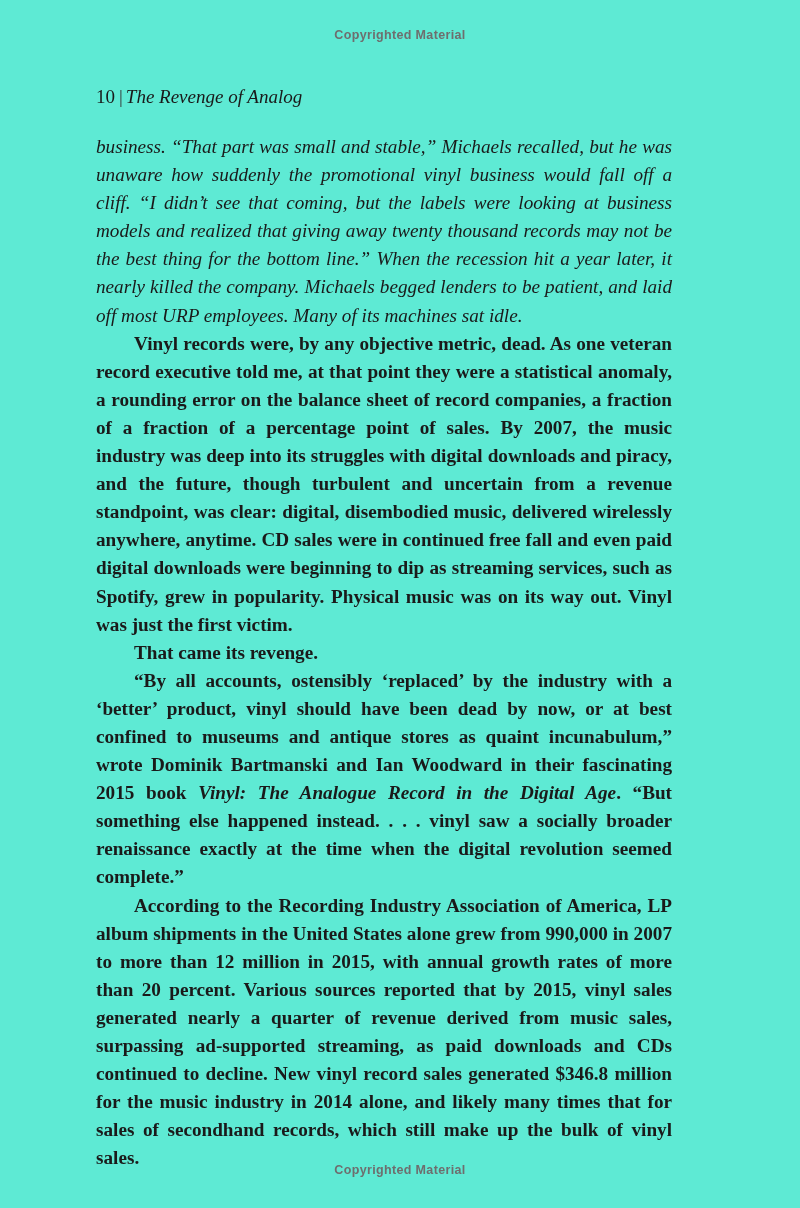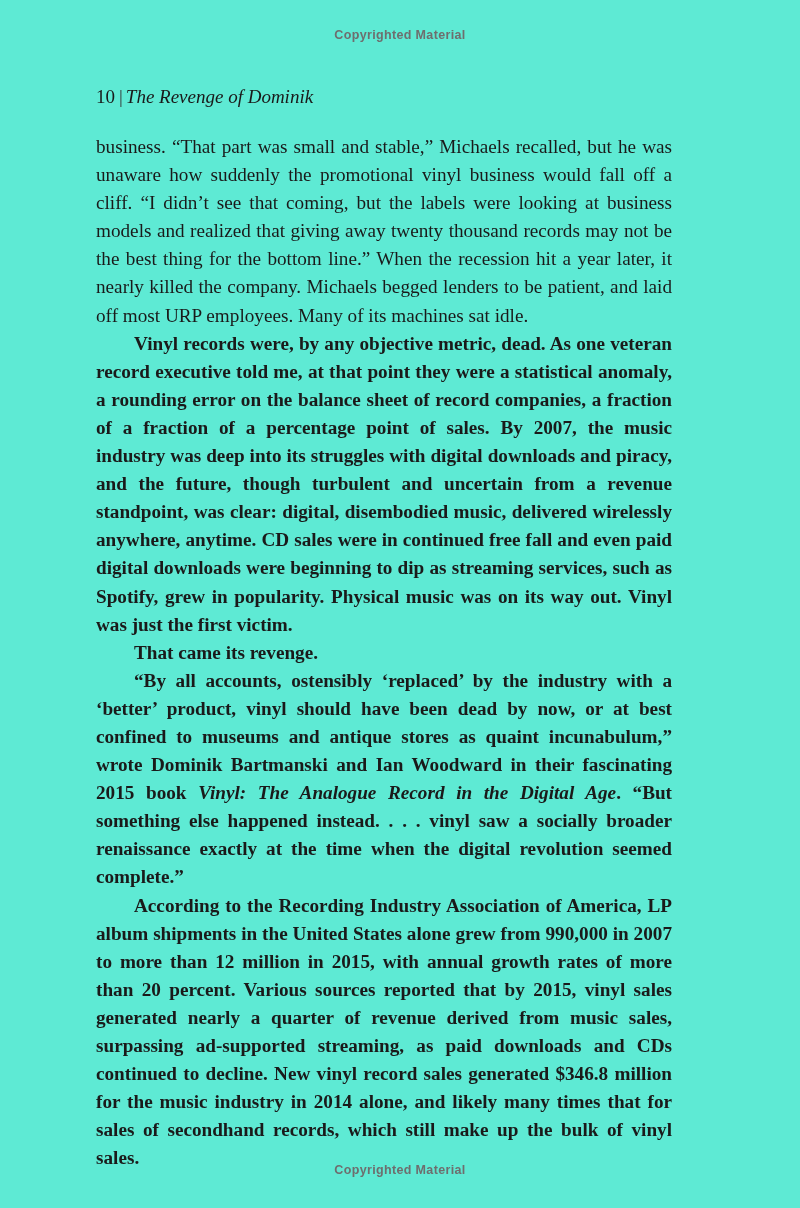--- a/index.html
+++ b/index.html
@@ -66,33 +66,33 @@
     font-size: 19.2px;
     line-height: 28.1px;
     color: #1a1a1a;
     text-align: justify;
     text-justify: inter-word;
     hyphens: none;
     -webkit-hyphens: none;
   }
 
   .text-block p.indent { text-indent: 38px; font-weight: bold; }
-  .text-block p.flush  { text-indent: 0; }
+  .text-block p.flush  { text-indent: 0; font-style: italic; }
 
   .text-block em { font-style: italic; }
 </style>
 </head>
 <body>
 
 <div class="page">
 
   <div class="copyright-mark top">Copyrighted Material</div>
 
   <div class="running-head">
-    <span class="folio">10</span><span class="rule">|</span><span class="book-title">The Revenge of Dominik</span>
+    <span class="folio">10</span><span class="rule">|</span><span class="book-title">The Revenge of Analog</span>
   </div>
 
   <div class="text-block">
     <p class="flush">business. “That part was small and stable,” Michaels recalled, but he was unaware how suddenly the promotional vinyl business would fall off a cliff. “I didn’t see that coming, but the labels were looking at business models and realized that giving away twenty thousand records may not be the best thing for the bottom line.” When the recession hit a year later, it nearly killed the company. Michaels begged lenders to be patient, and laid off most URP employees. Many of its machines sat idle.</p>
 
     <p class="indent">Vinyl records were, by any objective metric, dead. As one veteran record executive told me, at that point they were a statistical anomaly, a rounding error on the balance sheet of record companies, a fraction of a fraction of a percentage point of sales. By 2007, the music industry was deep into its struggles with digital downloads and piracy, and the future, though turbulent and uncertain from a revenue standpoint, was clear: digital, disembodied music, delivered wirelessly anywhere, anytime. CD sales were in continued free fall and even paid digital downloads were beginning to dip as streaming services, such as Spotify, grew in popularity. Physical music was on its way out. Vinyl was just the first victim.</p>
 
     <p class="indent">That came its revenge.</p>
 
     <p class="indent"><span>“By all accounts, ostensibly ‘replaced’ by the industry with a ‘better’ product, vinyl should have been dead by now, or at best confined to museums and antique stores as quaint incunabulum,” wrote Dominik Bartmanski and Ian Woodward in their fascinating 2015 book </span><em>Vinyl: The Analogue Record in the Digital Age</em><span>. “But something else happened instead. . . . vinyl saw a socially broader renaissance exactly at the time when the digital revolution seemed complete.”</span></p>

